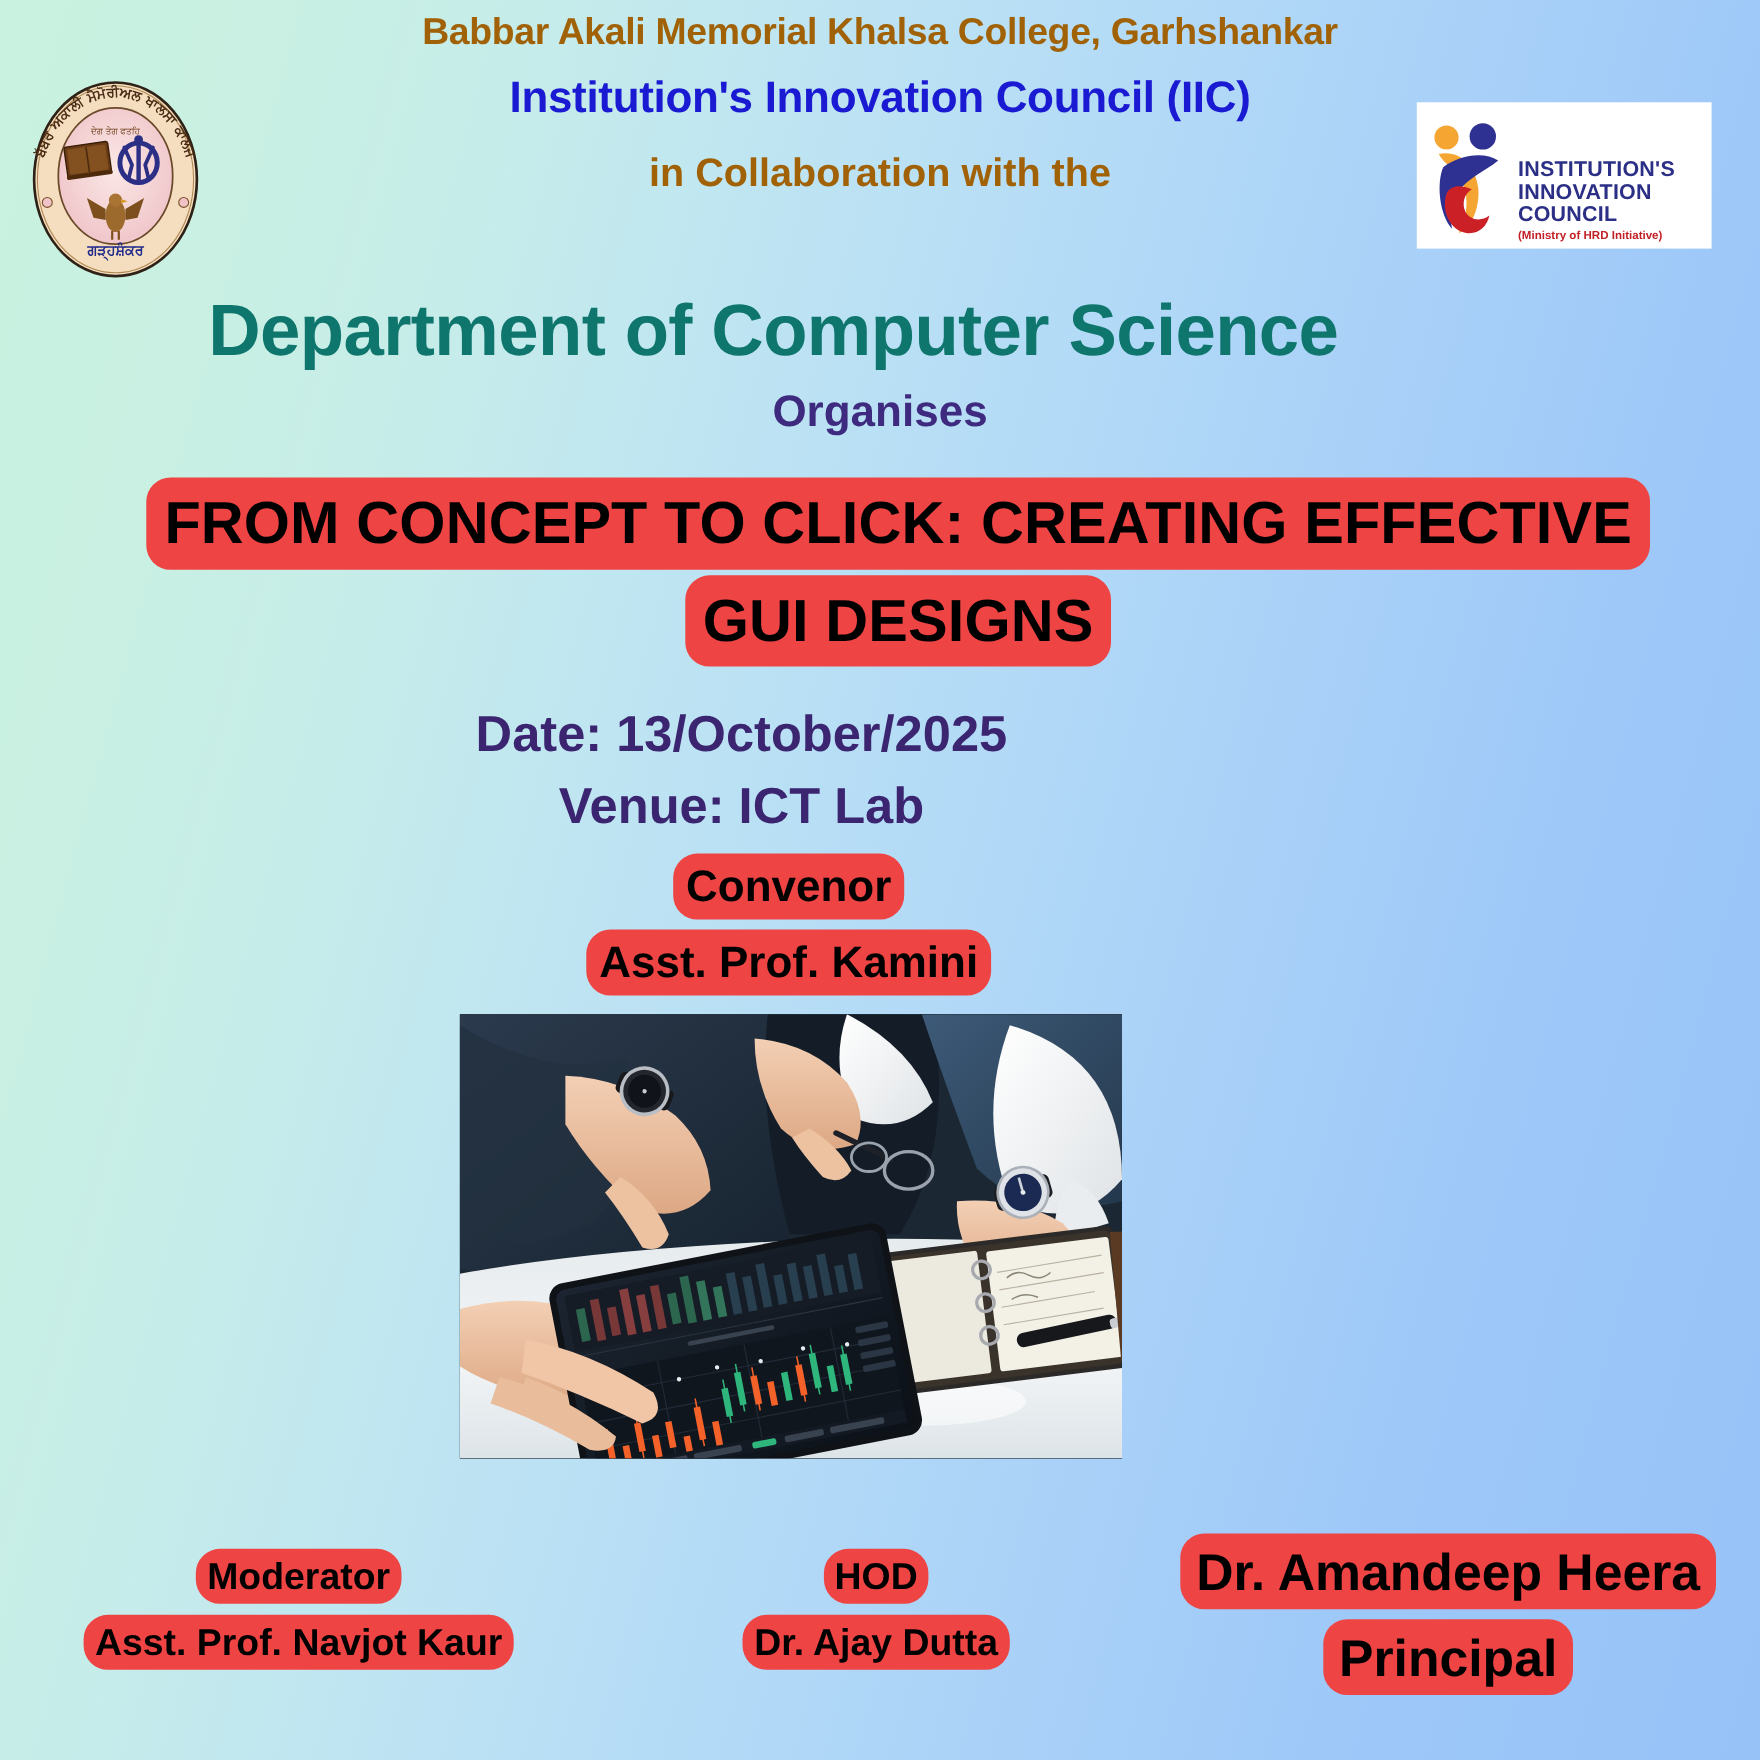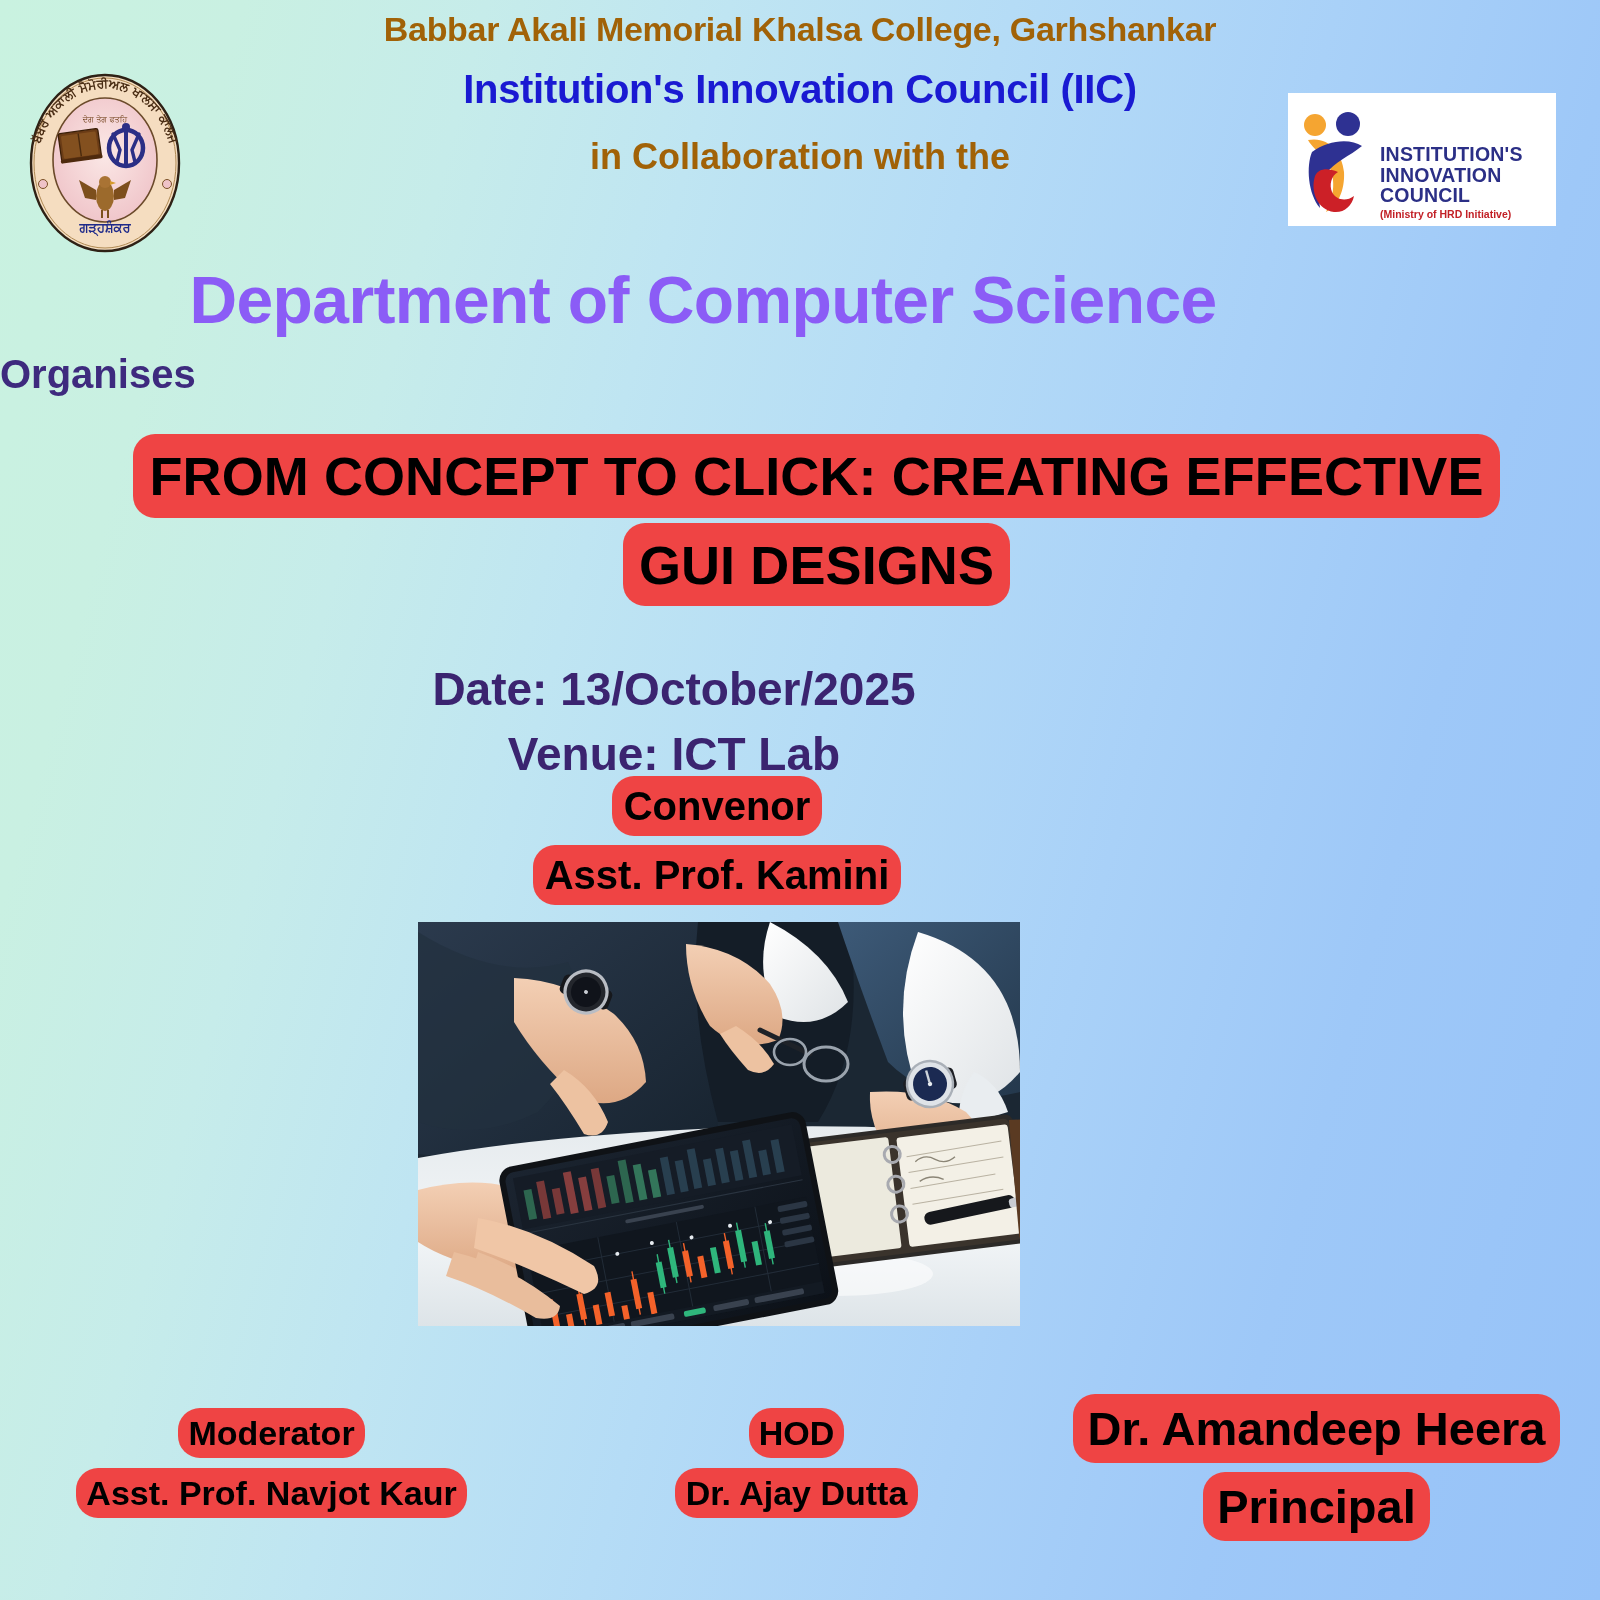--- a/index.html
+++ b/index.html
@@ -57,26 +57,26 @@
     letter-spacing:-.3px; line-height:1.5; margin-top:8px;
   }
   .hdr-line3 {
     font-size:36px; font-weight:bold; color:#a16207;
     line-height:1.45; margin-top:12px;
   }
 
   .dept-line {
     position:absolute; left:0; top:262px; width:1406px;
     text-align:center;
-    font-size:66px; font-weight:bold; color:#8b5cf6;
+    font-size:66px; font-weight:bold; color:#0f766e;
     letter-spacing:-.6px;
   }
   .organises-line {
     position:absolute; left:0; top:352px; width:1600px;
-    text-align:left;
+    text-align:center;
     font-size:40px; font-weight:bold; color:#3e2a7e;
   }
 
   
   .hl-wrap { text-align:center; }
   .hl-wrap span.hl {
     display:inline;
     background:#ef4444;
     box-decoration-break:clone;
     -webkit-box-decoration-break:clone;
@@ -90,21 +90,21 @@
     position:absolute; left:68px; top:432px; width:1464px;
   }
   .title-block .hl {
     font-size:54px; font-weight:bold; line-height:1.64;
     letter-spacing:.1px;
     padding:.22em .30em;
   }
 
   
   .datevenue {
-    position:absolute; left:0; top:657px; width:1348px;
+    position:absolute; left:0; top:635px; width:1348px;
     text-align:center; color:#3b2470;
   }
   .datevenue .dv {
     font-size:46px; font-weight:bold; line-height:1.42;
   }
 
   
   .convenor-block {
     position:absolute; left:0; top:772px; width:1401px;
   }

